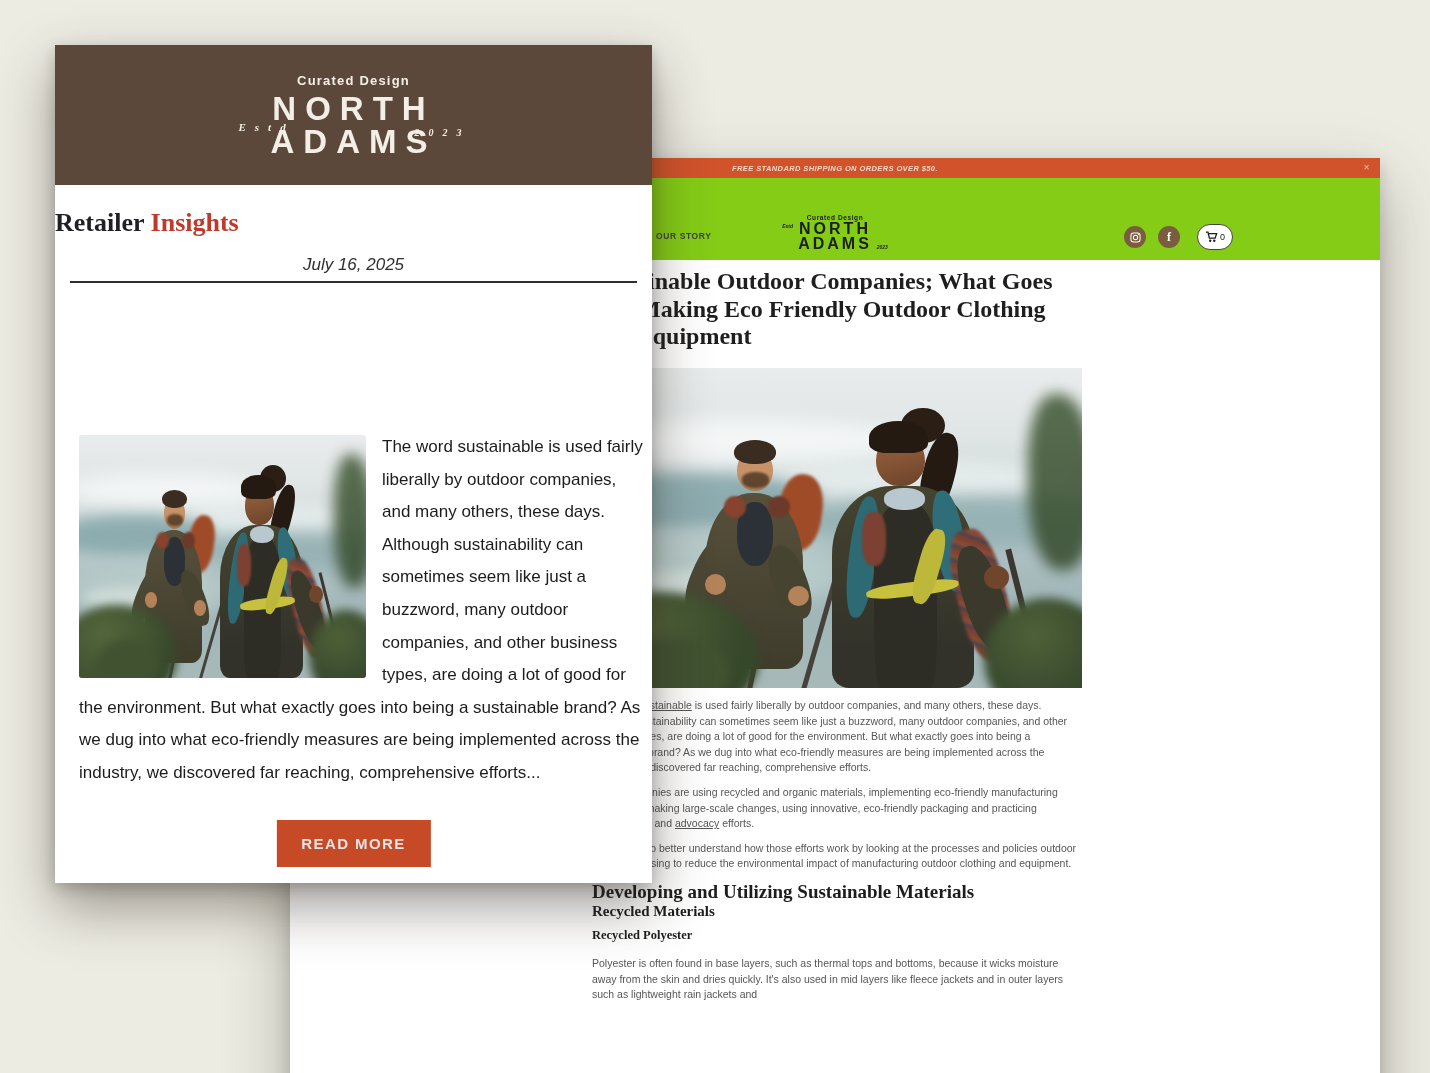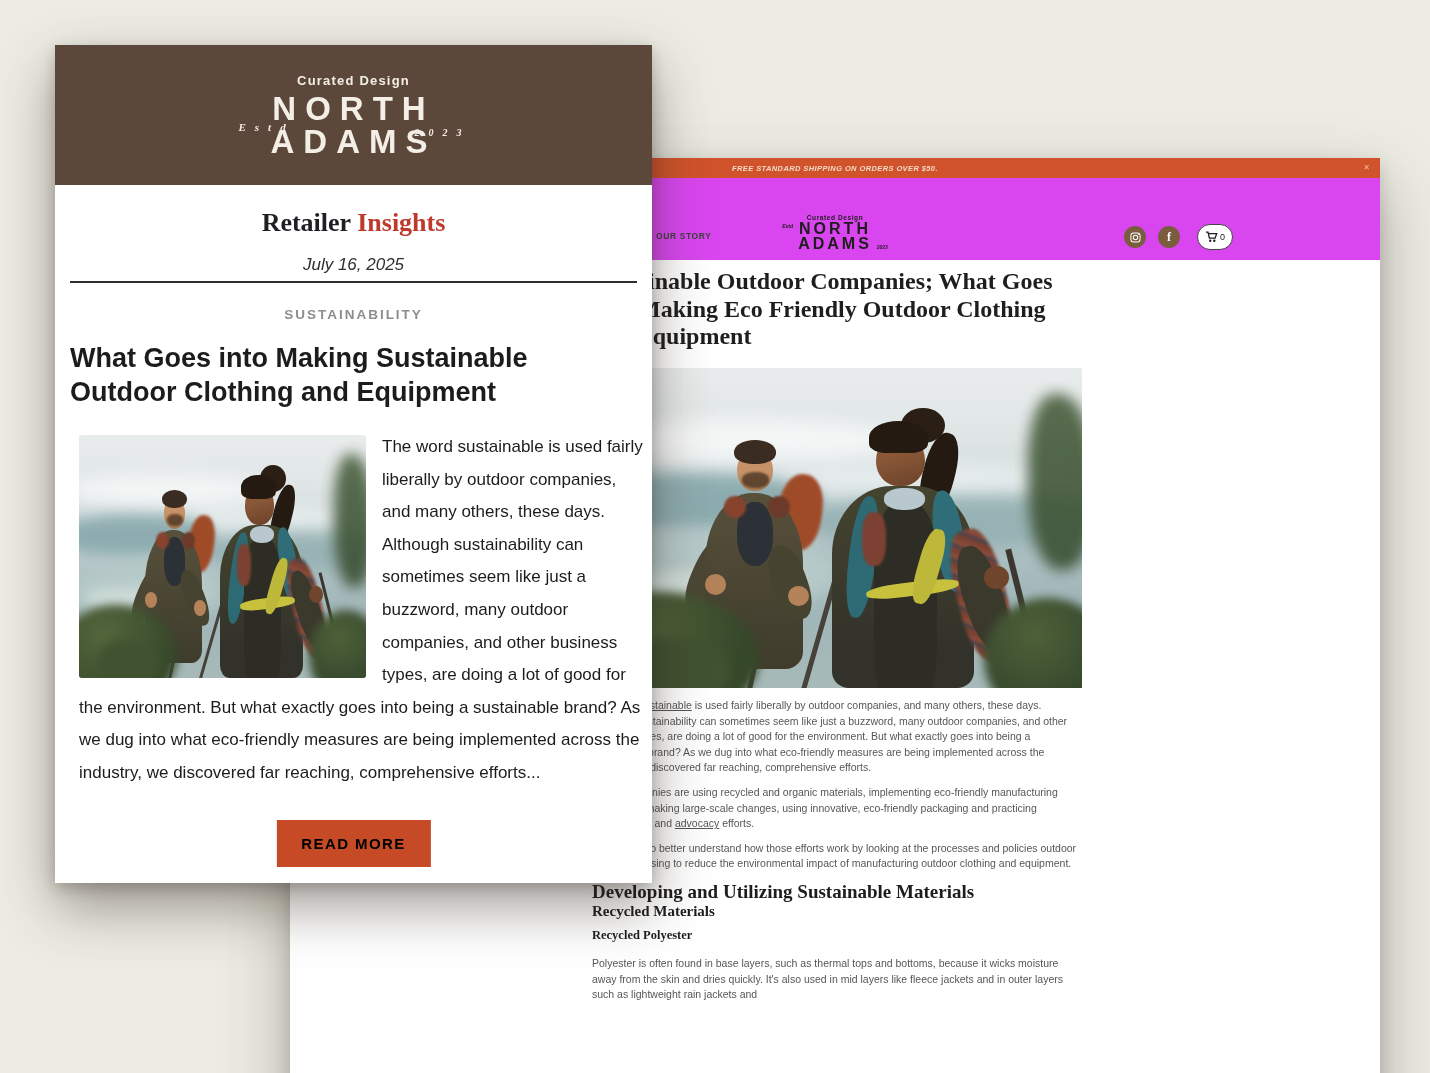--- a/index.html
+++ b/index.html
@@ -22,21 +22,21 @@
     background:#d0532b; display:flex; align-items:center; justify-content:center;
   }
   .ship-banner .txt {
     color:#f4d9c8; font-size:7.5px; font-weight:bold; font-style:italic;
     letter-spacing:.4px; text-transform:uppercase;
   }
   .ship-banner .close {
     position:absolute; right:10px; top:50%; transform:translateY(-50%);
     color:#f0b99d; font-size:8px; cursor:pointer; line-height:1;
   }
-  .site-nav { position:absolute; left:0; top:20px; width:100%; height:82px; background:#d946ef; }
+  .site-nav { position:absolute; left:0; top:20px; width:100%; height:82px; background:#84cc16; }
   .nav-link {
     position:absolute; left:366px; top:53px; font-size:8.5px; font-weight:bold;
     color:#3f3f3f; letter-spacing:.6px;
   }
   .nav-logo {
     position:absolute; left:50%; top:36px; transform:translateX(-50%);
     text-align:center; color:#1d1d1b; white-space:nowrap;
   }
   .nav-logo .tag { font-size:6.5px; font-weight:bold; letter-spacing:.6px; }
   .nav-logo .big { font-size:16px; font-weight:bold; letter-spacing:3px; line-height:15px; position:relative; }
@@ -89,36 +89,36 @@
     position:absolute; left:0; top:0; width:100%; height:140px; background:#5c483a;
     display:flex; flex-direction:column; align-items:center; justify-content:center;
     color:#f4efe6;
   }
   .nl-header .tag { font-size:13px; font-weight:bold; letter-spacing:1.2px; margin-bottom:4px; }
   .nl-lockup { position:relative; text-align:center; white-space:nowrap; }
   .nl-lockup .big { font-size:33px; font-weight:bold; letter-spacing:9px; line-height:33px; }
   .nl-lockup .estd { position:absolute; left:-32px; bottom:14px; font-size:11px; font-style:italic; font-family:"Liberation Serif", serif; }
   .nl-lockup .year { position:absolute; right:-34px; top:24px; font-size:10px; font-style:italic; font-family:"Liberation Serif", serif; }
 
-  .nl-masthead { position:absolute; left:0; top:163px; width:100%; text-align:center;
+  .nl-masthead { position:absolute; left:0; top:163px; width:100%; text-align:left;
     font-family:"Liberation Serif", serif; font-weight:700; font-size:26px; color:#1f1f24; }
   .nl-masthead .accent { color:#bd3a2c; }
   .nl-date { position:absolute; left:0; top:198px; width:100%; text-align:center;
     font-style:italic; font-size:17px; color:#2f2f2f;margin-top:12px; }
   .nl-rule { position:absolute; left:15px; right:15px; top:236px; border-top:2px solid #2e2e2e; }
   .nl-category { position:absolute; left:0; top:262px; width:100%; text-align:center;
     font-size:13.5px; font-weight:bold; letter-spacing:2px; color:#8d8d8d; }
   .nl-headline { position:absolute; left:15px; top:296px; width:545px;
     font-size:27px; line-height:34px; font-weight:bold; color:#1c1c1c; }
   .nl-article { position:absolute; left:24px; top:386px; width:569px;
     font-size:17px; line-height:32.6px; color:#1c1c1c; }
   .nl-photo { float:left; width:287px; height:243px; margin:4px 16px 10px 0; border-radius:3px; }
   .nl-cta {
     position:absolute; left:50%; top:775px; transform:translateX(-50%);
-    background:#c64a25; color:#000000; border:none; cursor:pointer;
+    background:#c64a25; color:#e5e5e5; border:none; cursor:pointer;
     font-size:15px; font-weight:bold; letter-spacing:1.4px;
     padding:15px 25px; font-family:"Liberation Sans", sans-serif;
   }
 
   
   .scene {
     position:relative; overflow:hidden;
     background:linear-gradient(180deg,#e9ecec 0%,#dfe5e5 22%,#c9d5d6 40%,#adbfc2 58%,#9fb5b7 74%,#a7bab9 100%);
   }
   .scene > div { position:absolute; }
@@ -286,22 +286,20 @@
     </div>
   </div>
 
   <div class="nl-masthead">
     <span>Retailer</span>
     <span class="accent">Insights</span>
   </div>
   <div class="nl-date">July 16, 2025</div>
   <div class="nl-rule"></div>
 
-  <div class="nl-category">SUSTAINABILITY</div>
-  <h1 class="nl-headline">What Goes into Making Sustainable Outdoor Clothing and Equipment</h1>
 
   <div class="nl-article">
     <div class="nl-photo scene" aria-label="Two hikers with trekking poles on a mountain trail">
   <div class="sh-mist1"></div>
   <div class="sh-mist2"></div>
   <div class="sh-ridgeL"></div>
   <div class="sh-ridgeR"></div>
   <div class="sh-valley"></div>
   <div class="sh-water"></div>
   <div class="sh-treeR"></div>

